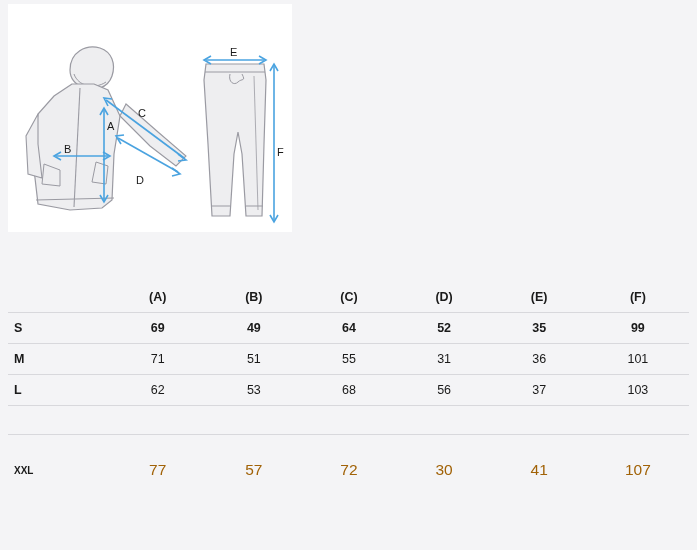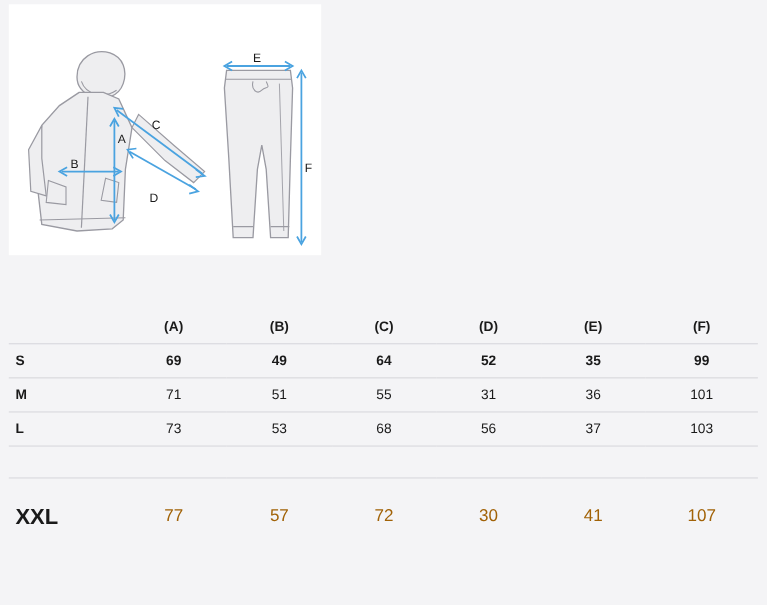--- a/index.html
+++ b/index.html
@@ -74,21 +74,21 @@
     text-align: left;
     font-weight: bold;
     padding-left: 6px;
     width: 96px;
   }
   .r1 td { height: 30px; font-weight: bold; }
   .r2 td { height: 30px; }
   .r3 td { height: 30px; }
   .r4 td { height: 42px; font-size: 13px; }
   .r5 td { height: 70px; font-size: 15.5px; color: #a16207; }
-  .r5 td.rowlabel { color: #1a1a1a; font-size: 20px; }
+  .r5 td.rowlabel { color: #1a1a1a; font-size: 10px; }
 
   .col-a { width: 98px; }
   .col-b { width: 96px; }
   .col-c { width: 96px; }
   .col-d { width: 96px; }
   .col-e { width: 96px; }
   .col-f { width: 103px; }
 
   .spacer-row td {
     height: 28px;
@@ -206,21 +206,21 @@
         <td class="rowlabel">M</td>
         <td>71</td>
         <td>51</td>
         <td>55</td>
         <td>31</td>
         <td>36</td>
         <td>101</td>
       </tr>
       <tr class="r3">
         <td class="rowlabel">L</td>
-        <td>73</td>
+        <td>62</td>
         <td>53</td>
         <td>68</td>
         <td>56</td>
         <td>37</td>
         <td>103</td>
       </tr>
       <tr class="spacer-row">
         <td colspan="7"></td>
       </tr>
       <tr class="r5">

